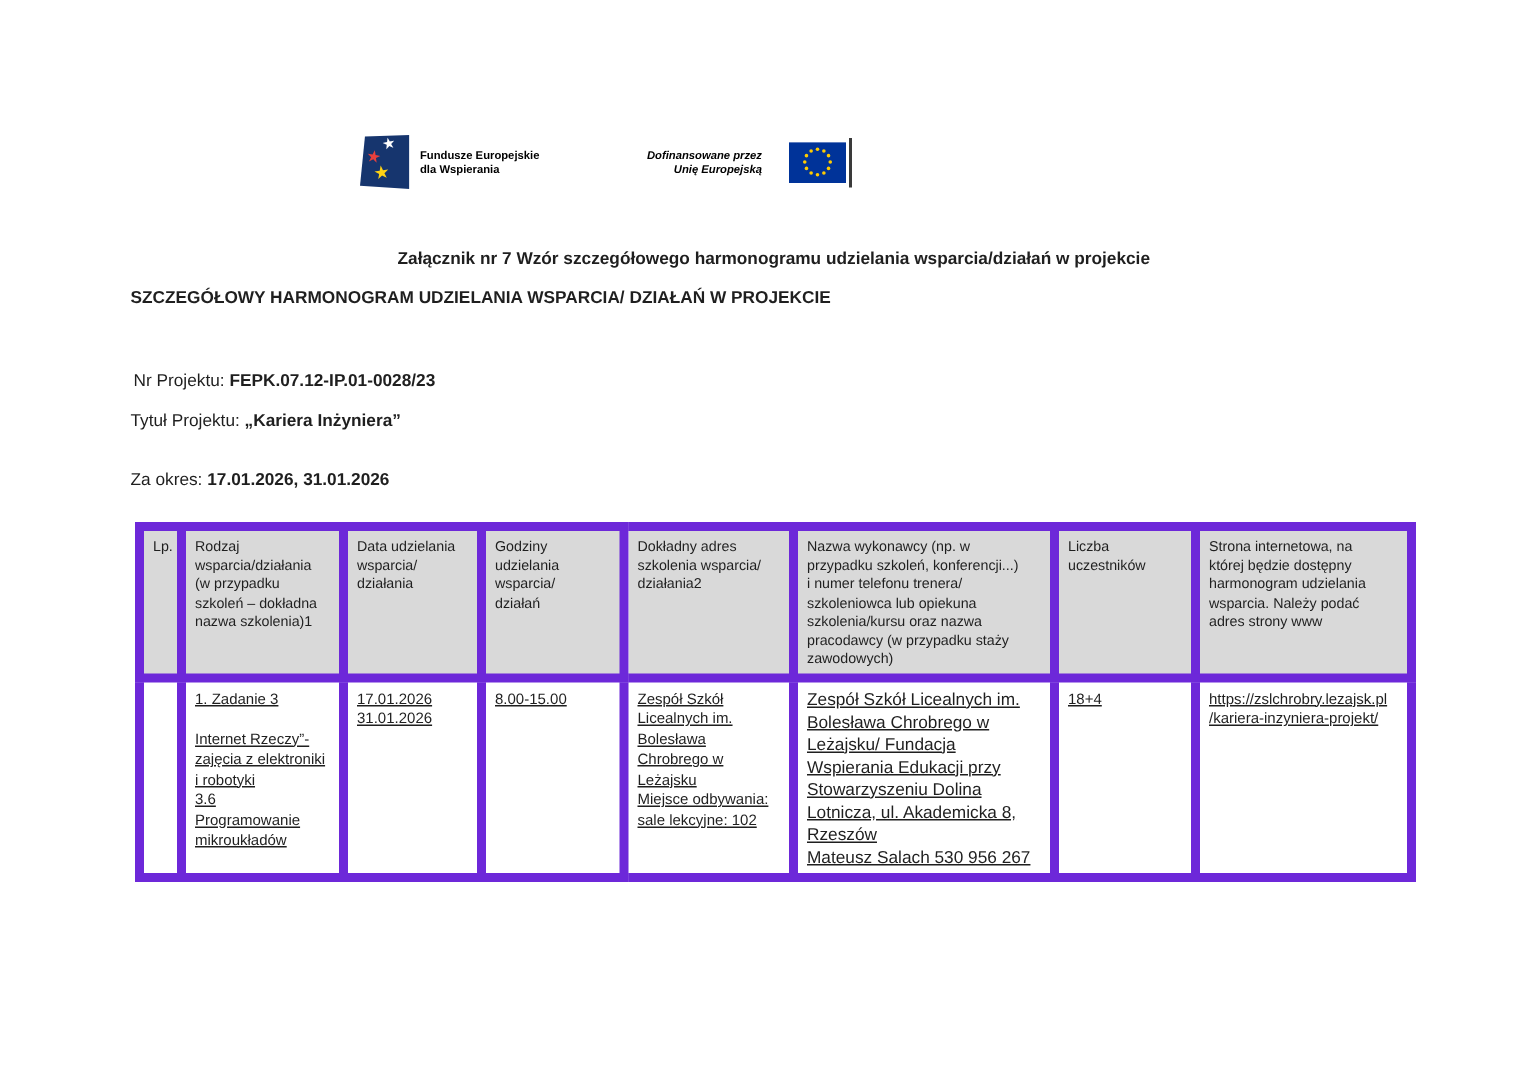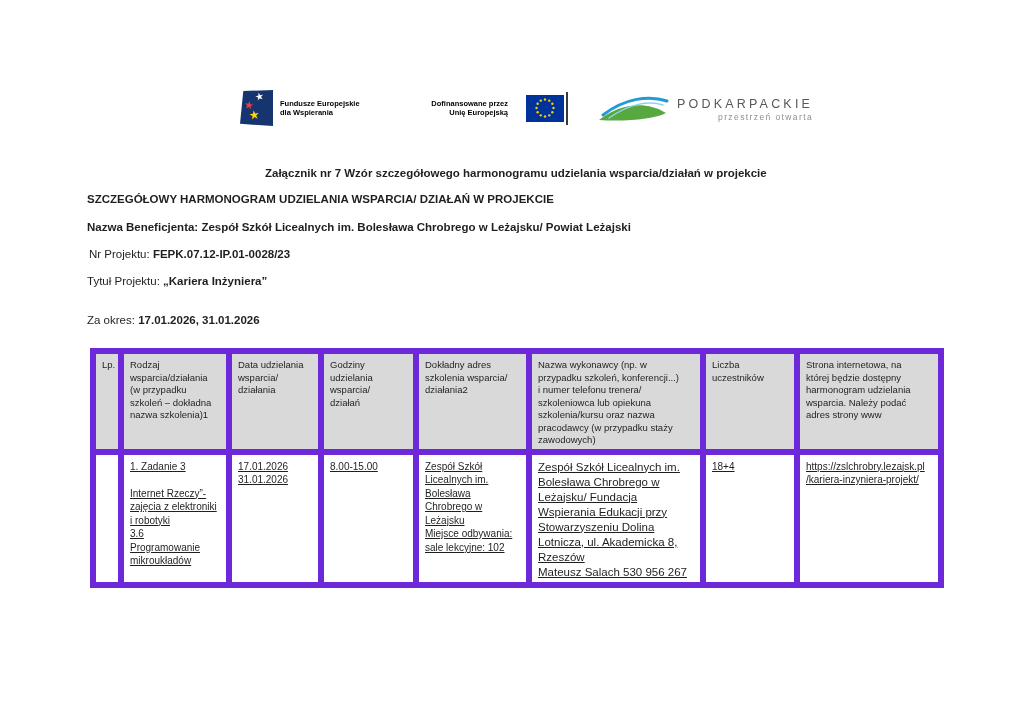--- a/index.html
+++ b/index.html
@@ -14,21 +14,21 @@
            clip-path:polygon(10% 3%,100% 0%,100% 100%,0% 94%);}
   .fe-flag .star{position:absolute;line-height:1;}
   .star-white{color:#ffffff;font-size:10px;left:15px;top:2px;transform:rotate(-12deg);}
   .star-red{color:#e8403d;font-size:11px;left:4px;top:10px;transform:rotate(10deg);}
   .star-yellow{color:#ffd314;font-size:12px;left:9px;top:19px;transform:rotate(-8deg);}
   .logo-caption{font-size:7.5px;line-height:9.5px;font-weight:bold;color:#000;}
   .pl-group{left:340px;top:90px;gap:8px;height:36px;}
   .pl-flag{width:38px;height:23px;display:flex;flex-direction:column;}
   .pl-flag .white{flex:1;background:#ffffff;border:0.5px solid #c9c9c9;border-bottom:none;}
   .pl-flag .red{flex:1;background:#d0213f;}
-  .eu-group{left:428px;top:90px;gap:18px;height:36px;}
+  .eu-group{left:428px;top:90px;gap:18px;height:36px;font-style:italic;}
   .eu-caption{width:80px;text-align:right;font-size:7.5px;line-height:9.5px;font-weight:bold;color:#000;}
   .eu-flag{width:38px;height:27px;background:#003399;display:block;}
   .vert-divider{position:absolute;left:566px;top:92px;width:1.5px;height:33px;background:#3a3a3a;}
   .podk-group{left:597px;top:90px;gap:8px;height:38px;}
   .podk-text{display:flex;flex-direction:column;align-items:flex-end;}
   .podk-name{font-size:12.5px;letter-spacing:3.2px;color:#57585a;font-weight:400;white-space:nowrap;}
   .podk-tagline{font-size:8.5px;letter-spacing:1.4px;color:#8d8f92;margin-top:1px;white-space:nowrap;}
 
   
   .attachment-title{position:absolute;left:265px;top:167px;font-size:11.5px;font-weight:bold;white-space:nowrap;}
@@ -93,39 +93,25 @@
           <circle cx="11.64" cy="17.25" r="1.2"></circle>
             <circle cx="10.5" cy="13" r="1.2"></circle>
           <circle cx="11.64" cy="8.75" r="1.2"></circle>
             <circle cx="14.75" cy="5.64" r="1.2"></circle>
         </g>
       </svg>
     </div>
 
     <div class="vert-divider"></div>
 
-    <div class="logo-group podk-group">
-      <svg width="72" height="32" viewBox="0 0 72 30">
-        <path d="M2,26 C22,10 48,6 69,19 C58,25 28,28 2,26 Z" fill="#56a83f"></path>
-        <path d="M6,21 C28,4 52,1 70,7" stroke="#1f9cd7" stroke-width="3" fill="none" stroke-linecap="round"></path>
-        <path d="M12,24 C32,10 52,6 66,11" stroke="#8ed4f0" stroke-width="1.5" fill="none" stroke-linecap="round"></path>
-      </svg>
-      <div class="podk-text">
-        <div class="podk-name">PODKARPACKIE</div>
-        <div class="podk-tagline">przestrzeń otwarta</div>
-      </div>
-    </div>
   </div>
 
   <div class="attachment-title">Załącznik nr 7 Wzór szczegółowego harmonogramu udzielania wsparcia/działań w projekcie</div>
   <div class="main-title">SZCZEGÓŁOWY HARMONOGRAM UDZIELANIA WSPARCIA/ DZIAŁAŃ W PROJEKCIE</div>
 
-  <div class="meta-line all-bold" id="meta-beneficiary">
-    <span class="lbl">Nazwa Beneficjenta: </span><span class="val">Zespół Szkół Licealnych im. Bolesława Chrobrego w Leżajsku/ Powiat Leżajski</span>
-  </div>
   <div class="meta-line" id="meta-projectno">
     <span class="lbl">Nr Projektu: </span><span class="val">FEPK.07.12-IP.01-0028/23</span>
   </div>
   <div class="meta-line" id="meta-title">
     <span class="lbl">Tytuł Projektu: </span><span class="val">„Kariera Inżyniera”</span>
   </div>
   <div class="meta-line" id="meta-period">
     <span class="lbl">Za okres: </span><span class="val">17.01.2026, 31.01.2026</span>
   </div>
 

